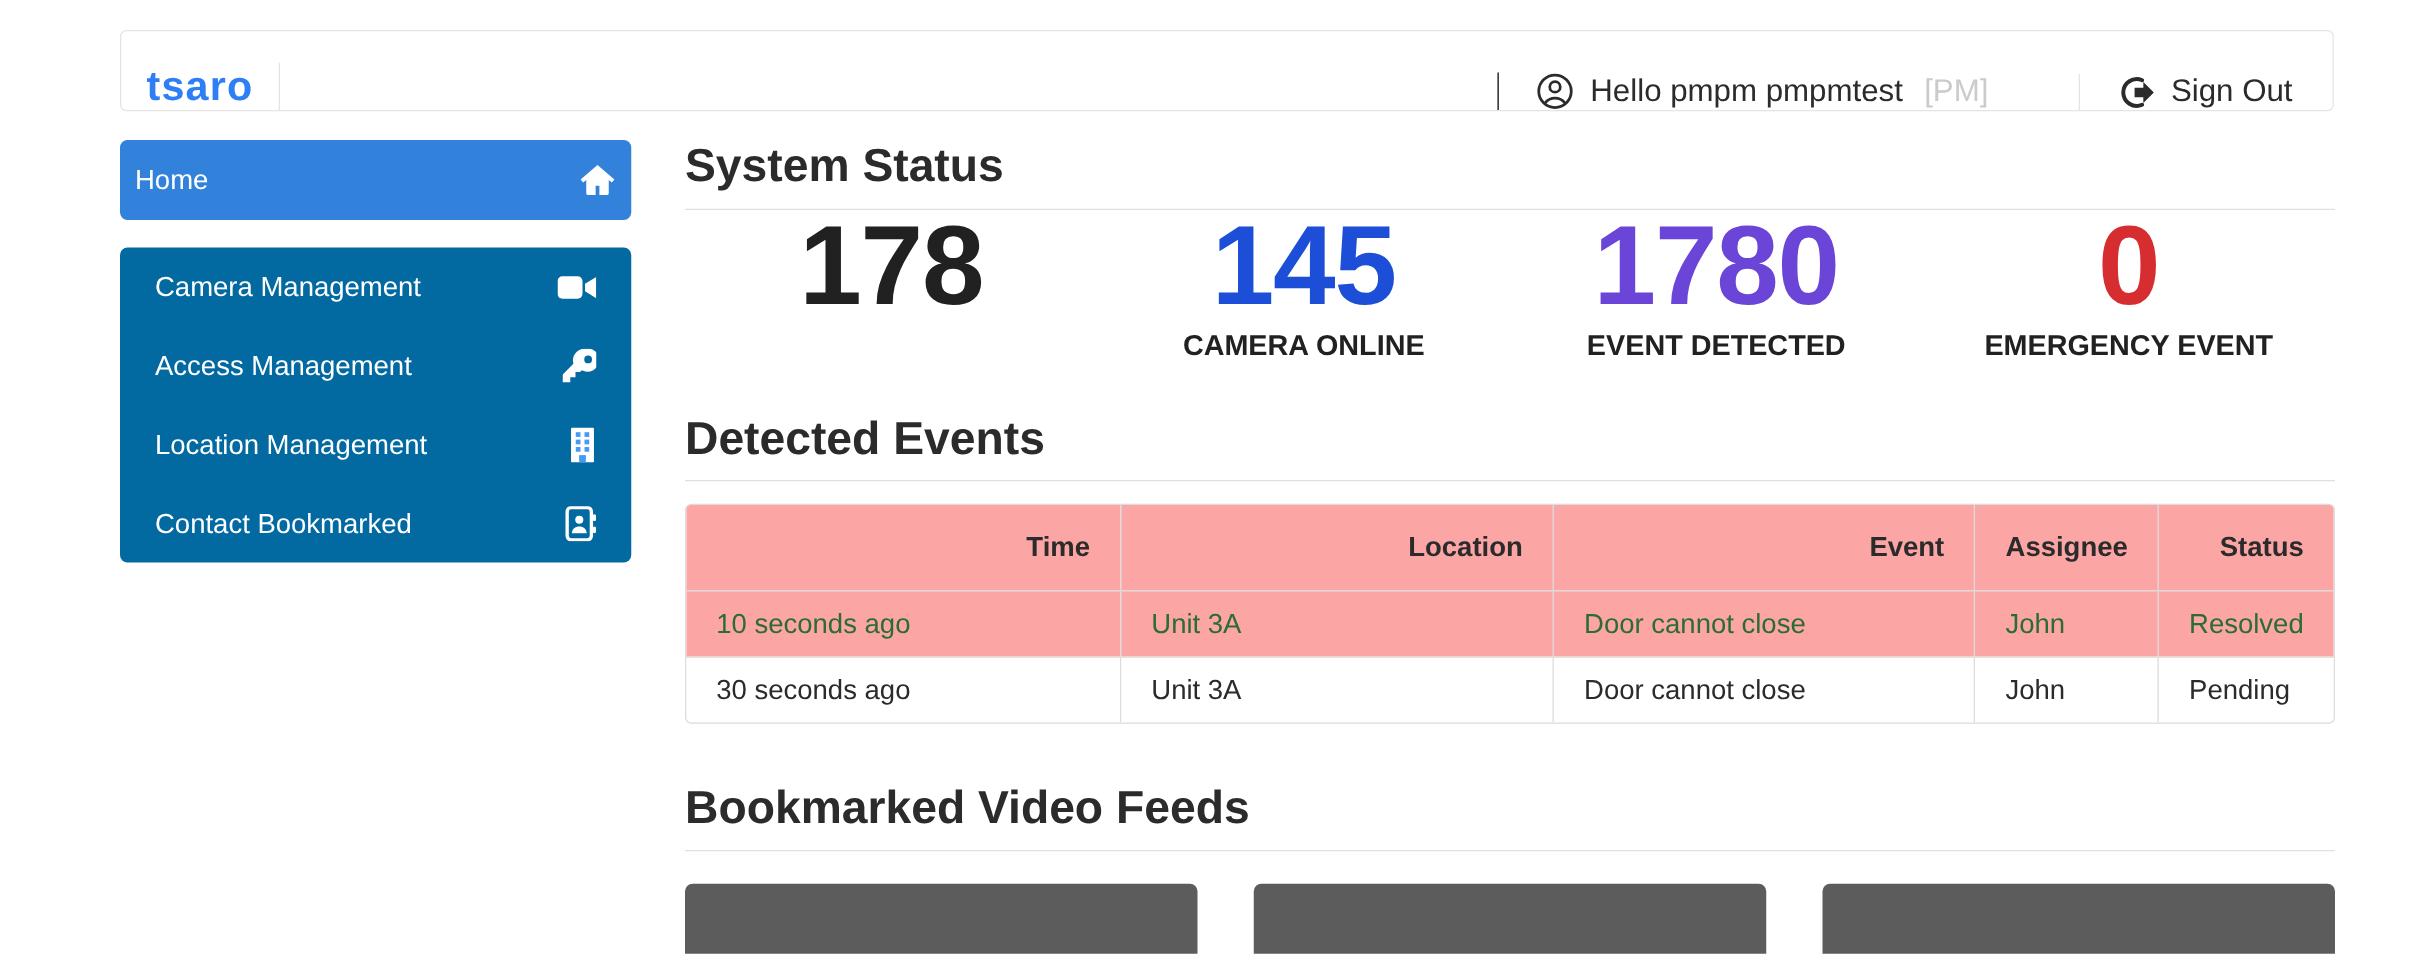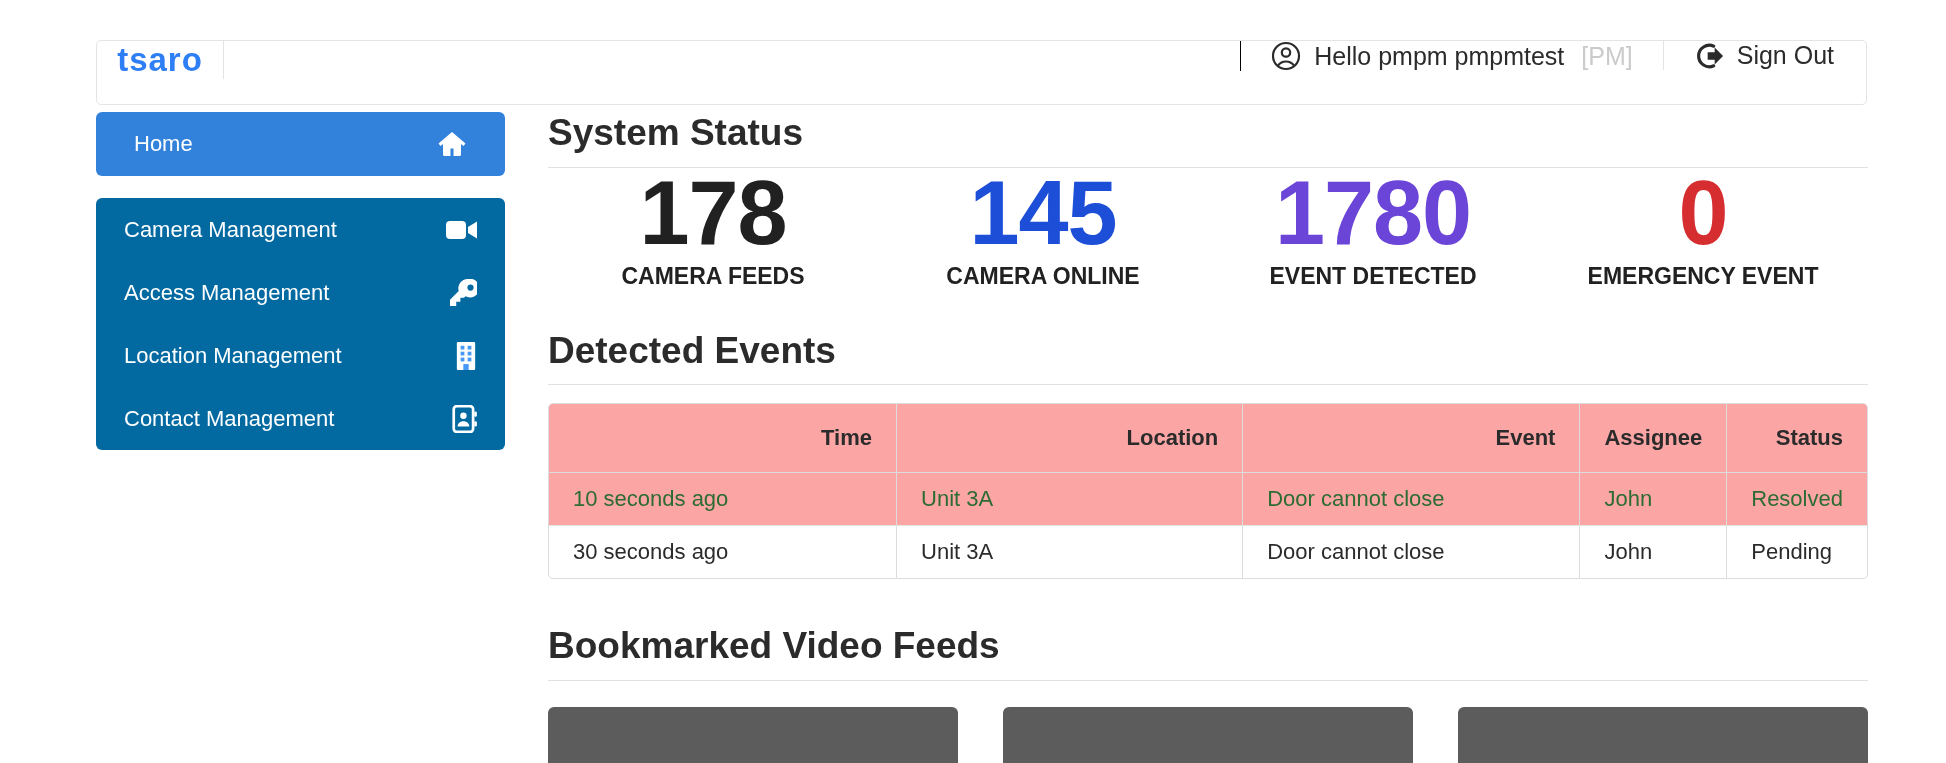--- a/index.html
+++ b/index.html
@@ -5,37 +5,37 @@
   * { box-sizing: border-box; }
   html,body { margin:0; padding:0; }
   body {
     width:1946px; height:763px; position:relative; overflow:hidden;
     background:#ffffff; color:#2b2b2b;
     font-family:"Liberation Sans","DejaVu Sans",sans-serif;
   }
 
   
   .topbar {
-    position:absolute; left:96px; top:40px; width:1771px; height:65px;
+    position:absolute; left:96px; top:24px; width:1771px; height:65px;
     background:#fff; border:1px solid #e4e4e4; border-radius:5px;
-    display:flex; align-items:flex-start;
+    display:flex; align-items:flex-end;gap:42px;
   }
   .logo-cell { width:127px; display:flex; align-items:center; justify-content:center; border-right:1px solid #e4e4e4; cursor:pointer; }
   .logo { font-size:33px; font-weight:700; letter-spacing:1px; }
   .topbar-spacer { flex:1; }
   .greeting-cell { display:flex; align-items:center; gap:13px; padding:0 30px; border-left:1px solid #000000; font-size:25px; }
   .role-badge { font-size:25px; margin-left:4px; }
   .signout-cell { display:flex; align-items:center; gap:13px; padding:0 32px; border-left:1px solid #e4e4e4; font-size:25px; cursor:pointer; }
   .hicon svg { display:block; }
 
   
   .sidebar { position:absolute; left:96px; top:112px; width:409px; }
   .side-home {
     height:64px; border-radius:6px; display:flex; align-items:center;
-    padding:0 38px; color:#fff; font-size:22px; cursor:pointer;
+    padding:0 12px; color:#fff; font-size:22px; cursor:pointer;
   }
   .side-group { margin-top:22px; border-radius:6px; overflow:hidden; }
   .side-item {
     height:63px; display:flex; align-items:center;
     padding:0 28px; color:#fff; font-size:22px; cursor:pointer;
   }
   .side-icon { margin-left:auto; display:flex; }
   .side-icon svg { display:block; }
   .win { fill:#469af6; }
 
@@ -132,21 +132,21 @@
           <rect class="win" x="23" y="7" width="7" height="7"></rect>
           <rect class="win" x="10" y="18" width="7" height="7"></rect>
           <rect class="win" x="23" y="18" width="7" height="7"></rect>
           <rect class="win" x="10" y="29" width="7" height="7"></rect>
           <rect class="win" x="23" y="29" width="7" height="7"></rect>
           <rect class="win" x="15" y="41" width="10" height="11"></rect>
         </svg>
       </span>
     </div>
     <div class="side-item">
-      <span>Contact Management</span>
+      <span>Contact Bookmarked</span>
       <span class="side-icon">
         <svg width="25" height="28" viewBox="0 0 46 52">
           <rect x="3" y="2" width="36" height="48" rx="6" fill="none" stroke="#ffffff" stroke-width="5"></rect>
           <circle cx="21" cy="20" r="6" fill="#ffffff"></circle>
           <path d="M10 40c0-6 5-10 11-10s11 4 11 10z" fill="#ffffff"></path>
           <rect x="41" y="12" width="5" height="10" rx="2.5" fill="#ffffff"></rect>
           <rect x="41" y="30" width="5" height="10" rx="2.5" fill="#ffffff"></rect>
         </svg>
       </span>
     </div>
@@ -154,21 +154,20 @@
 </nav>
 
 <main class="main">
 
   <h2 class="section-title" id="system-status-title">System Status</h2>
   <hr class="section-divider">
 
   <div class="stats">
     <div class="stat">
       <div class="stat-value" style="color: rgb(33, 33, 33);">178</div>
-      <div class="stat-label">CAMERA FEEDS</div>
     </div>
     <div class="stat">
       <div class="stat-value" style="color: #1d4ed8;">145</div>
       <div class="stat-label">CAMERA ONLINE</div>
     </div>
     <div class="stat">
       <div class="stat-value" style="color: rgb(107, 68, 216);">1780</div>
       <div class="stat-label">EVENT DETECTED</div>
     </div>
     <div class="stat">

